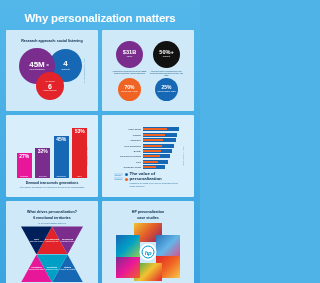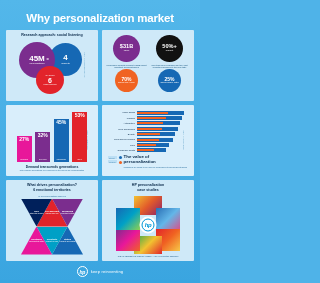--- a/index.html
+++ b/index.html
@@ -33,21 +33,21 @@
     display: grid;
     grid-template-columns: 1fr 1fr;
     gap: 4px;
     flex: 1;
   }
   .panel {
     background: #cfe9f8;
     border-radius: 1px;
     position: relative;
     overflow: hidden;
-    padding: 3px;
+    padding: 9px;
     display: flex;
     flex-direction: column;
     align-items: center;
   }
   .panel.light { background: #d9eefb; }
   .panel-title {
     font-size: 3.6px;
     font-weight: bold;
     color: #0a2a4a;
     text-align: center;
@@ -183,21 +183,21 @@
     color: #fff; font-size: 5px; font-weight: bold; font-style: italic;
     letter-spacing: -0.4px;
   }
   .footer-tag { color: #ffffff; font-size: 4px; letter-spacing: 0.2px; }
 </style>
 </head>
 <body>
 
 <div class="poster">
 
-  <div class="page-title">Why personalization market</div>
+  <div class="page-title">Why personalization matters</div>
 
   <div class="grid">
 
     <div class="panel">
       <div class="panel-title">Research approach: social listening</div>
       <div class="venn">
         <div class="venn-circle vc-a">
           <div class="vc-big">45M</div>
           <div class="vc-lab">conversations</div>
         </div>

